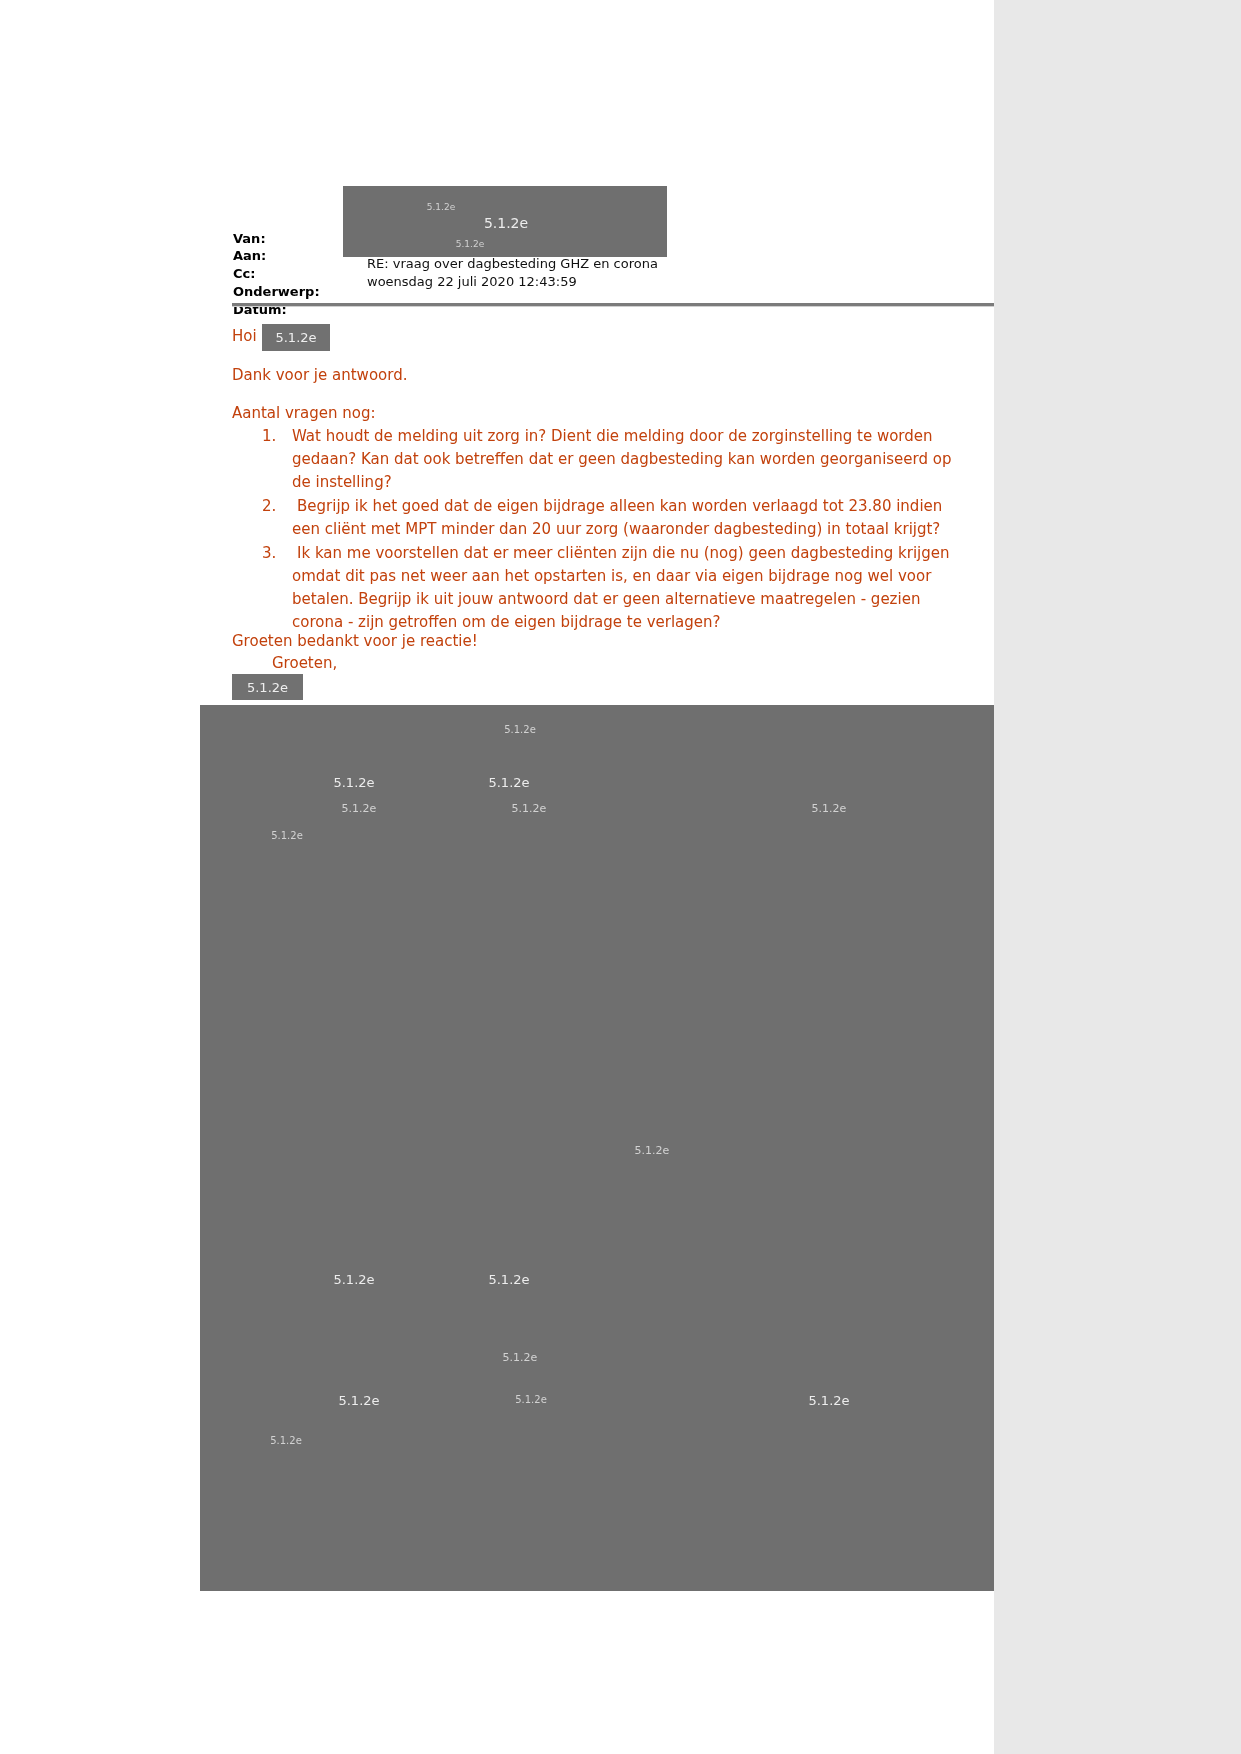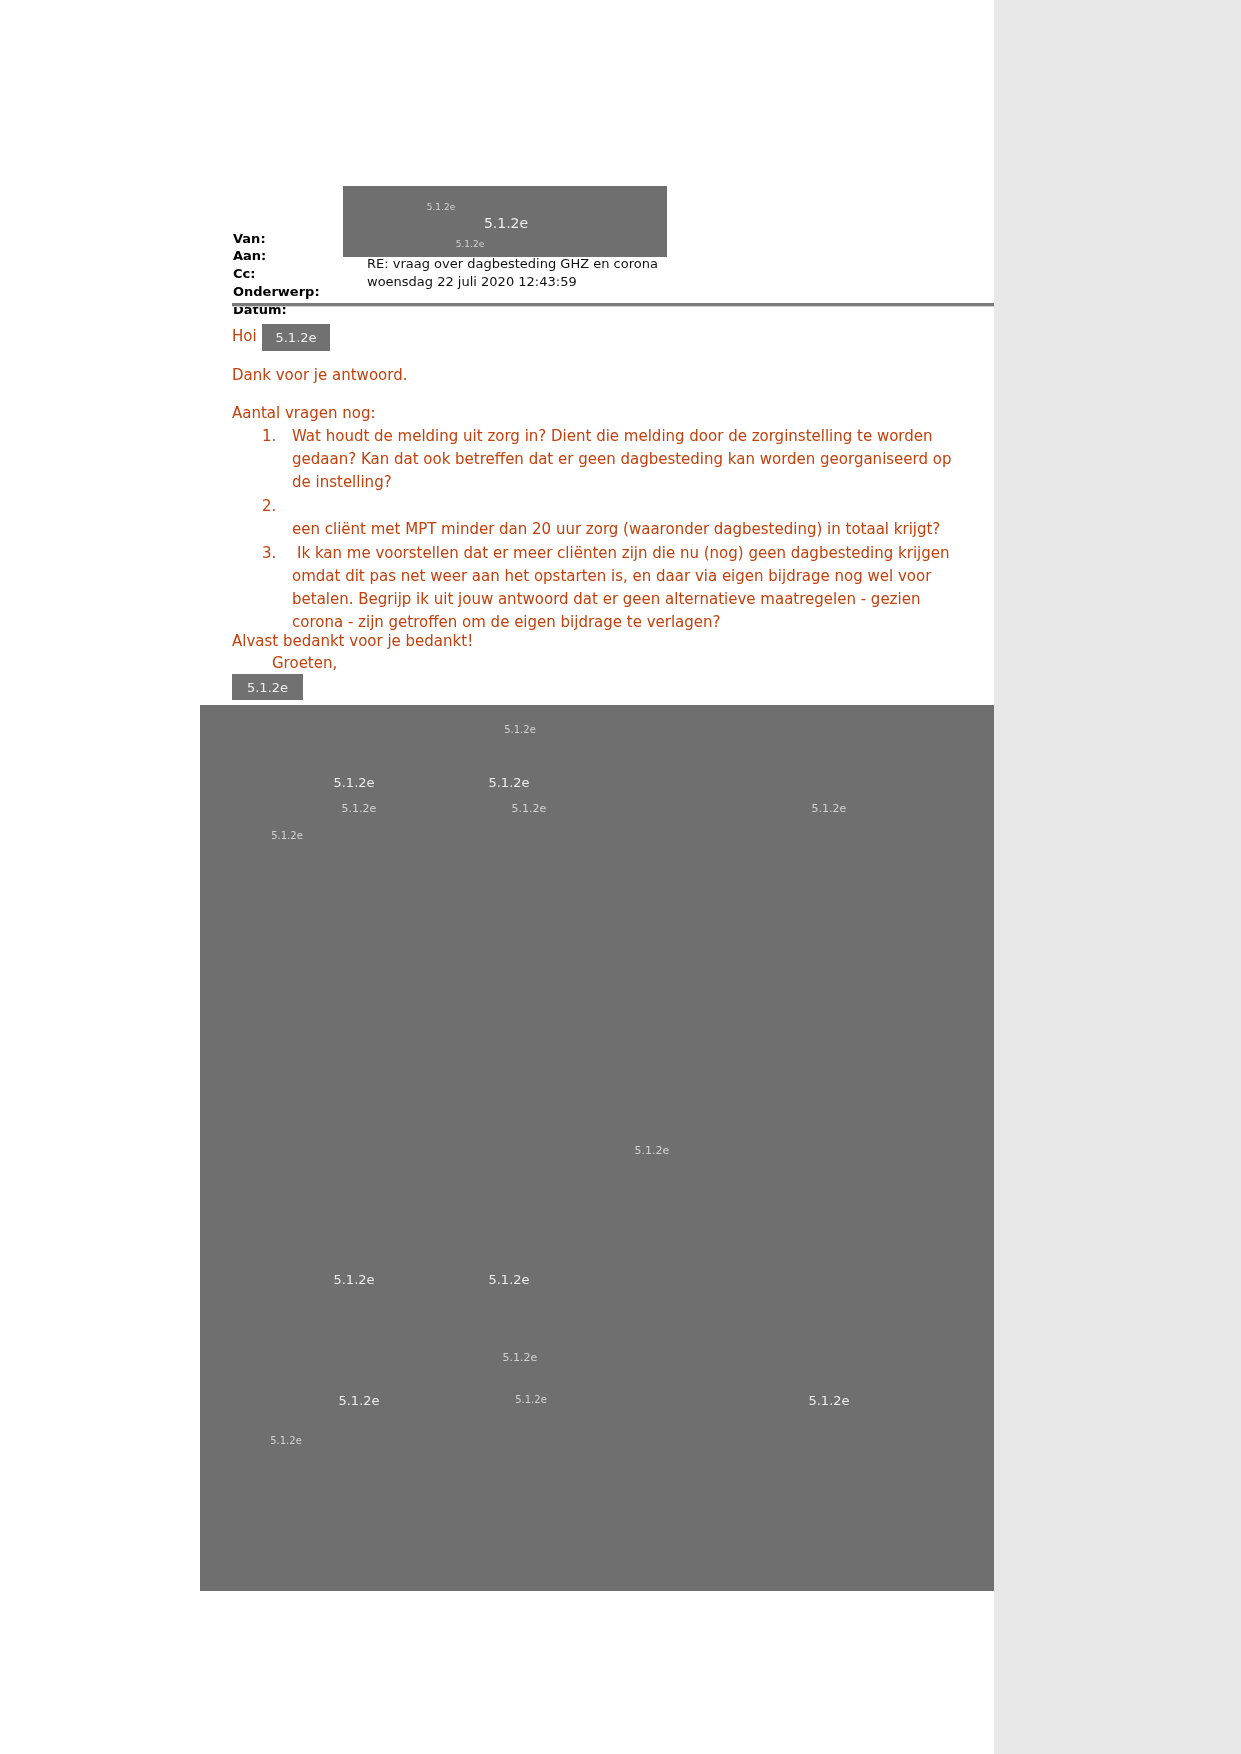--- a/index.html
+++ b/index.html
@@ -85,29 +85,30 @@
 
   <div class="body-line" style="top:366px;">Dank voor je antwoord.</div>
   <div class="body-line" style="top:404px;">Aantal vragen nog:</div>
 
   <div class="body-line list-num" style="top:427px;">1.</div>
   <div class="body-line list-text" style="top:427px;">Wat houdt de melding uit zorg in? Dient die melding door de zorginstelling te worden</div>
   <div class="body-line list-text" style="top:450px;text-align:center;">gedaan? Kan dat ook betreffen dat er geen dagbesteding kan worden georganiseerd op</div>
   <div class="body-line list-text" style="top:473px;">de instelling?</div>
 
   <div class="body-line list-num" style="top:497px;">2.</div>
+  <div class="body-line list-text" style="top:497px;left:297px;">Begrijp ik het goed dat de eigen bijdrage alleen kan worden verlaagd tot 23.80 indien</div>
   <div class="body-line list-text" style="top:520px;">een cliënt met MPT minder dan 20 uur zorg (waaronder dagbesteding) in totaal krijgt?</div>
 
   <div class="body-line list-num" style="top:544px;">3.</div>
   <div class="body-line list-text" style="top:544px;left:297px;">Ik kan me voorstellen dat er meer cliënten zijn die nu (nog) geen dagbesteding krijgen</div>
   <div class="body-line list-text" style="top:567px;">omdat dit pas net weer aan het opstarten is, en daar via eigen bijdrage nog wel voor</div>
   <div class="body-line list-text" style="top:590px;">betalen. Begrijp ik uit jouw antwoord dat er geen alternatieve maatregelen - gezien</div>
   <div class="body-line list-text" style="top:613px;">corona - zijn getroffen om de eigen bijdrage te verlagen?</div>
 
-  <div class="body-line" style="top:632px;">Alvast bedankt voor je bedankt!</div>
+  <div class="body-line" style="top:632px;">Groeten bedankt voor je reactie!</div>
   <div class="body-line" style="top:654px;margin-left:40px;">Groeten,</div>
 
   <div class="redaction-box" style="left:232px;top:674px;width:71px;height:26px;">
     <span>5.1.2e</span>
   </div>
 
   <div class="redaction-block" style="left: 200px; top: 705px; width: 903px; height: 886px;">
       <span class="rlabel dim" style="left: 320px; top: 24px; font-size: 10px;">5.1.2e</span>
       <span class="rlabel" style="left: 154px; top: 77px; font-size: 13px;">5.1.2e</span>
       <span class="rlabel" style="left: 309px; top: 77px; font-size: 13px;">5.1.2e</span>

